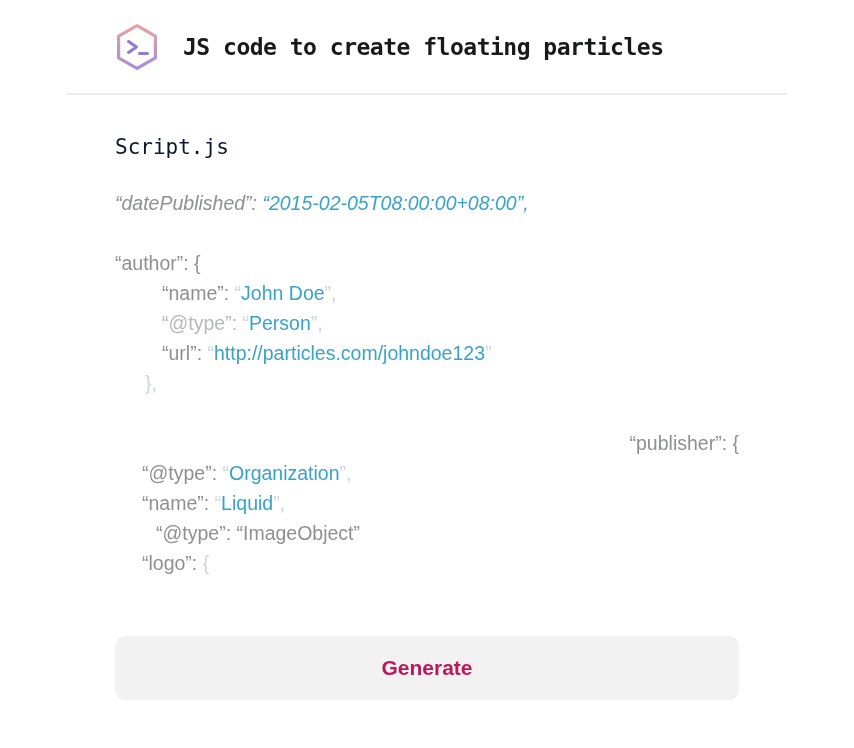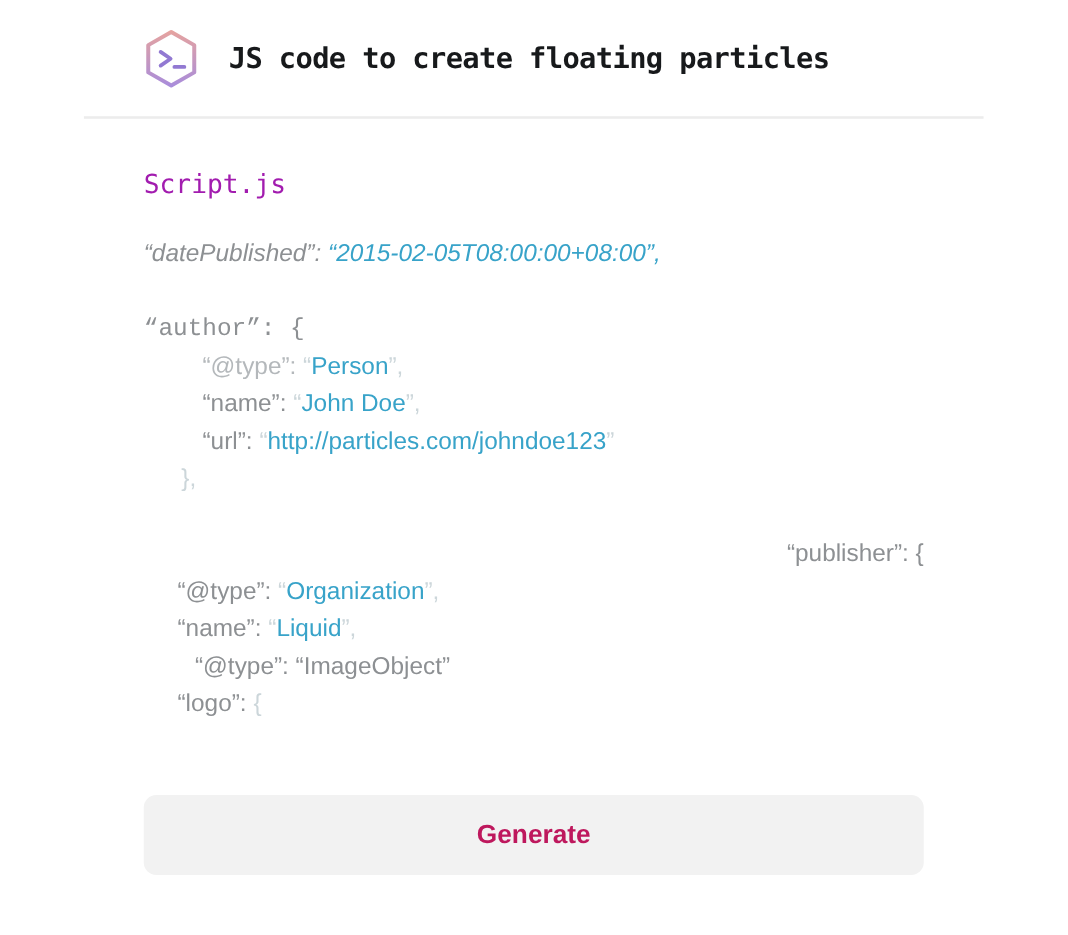--- a/index.html
+++ b/index.html
@@ -33,21 +33,21 @@
   .credit-badge{
     margin-left:auto;
     background:var(--badge-bg);color:var(--badge-text);
     font-size:17px;font-weight:700;
     padding:8px 13px;border-radius:8px;white-space:nowrap;
   }
   
   .main{padding:40px 48px 0 48px;}
   .file-name{
     font-family:"DejaVu Sans Mono","Liberation Mono",monospace;
-    font-size:21px;font-weight:500;color:#a21caf;
+    font-size:21px;font-weight:500;color:#0f172a;
     line-height:25px;margin-bottom:28px;
   }
   .code-block{
     font-size:19.5px;
     color:var(--key-gray);
   }
   .code-line{height:30px;line-height:30px;white-space:pre;}
   .tok-gray{color:var(--key-gray);}
   .tok-light{color:var(--key-light);}
   .tok-blue{color:var(--accent-blue);}
@@ -81,23 +81,23 @@
       </svg>
     </span>
     <h1 class="app-title">JS code to create floating particles</h1>
   </header>
 
   <main class="main">
     <div class="file-name">Script.js</div>
     <div class="code-block" id="code-block">
         <div class="code-line" style="padding-left: 0px; font-style: italic;"><span class="tok-gray">“datePublished”: </span><span class="tok-blue">“2015-02-05T08:00:00+08:00”,</span></div>
         <div class="code-line" style="padding-left: 0px;"></div>
-        <div class="code-line" style="padding-left: 0px; font-family: Liberation Mono, monospace;"><span class="tok-gray">“author”: {</span></div>
+        <div class="code-line" style="padding-left: 0px;"><span class="tok-gray">“author”: {</span></div>
+        <div class="code-line" style="padding-left: 47px;"><span class="tok-gray">“name”: </span><span class="tok-faint">“</span><span class="tok-blue">John Doe</span><span class="tok-faint">”,</span></div>
         <div class="code-line" style="padding-left: 47px;"><span class="tok-light">“@type”: </span><span class="tok-faint">“</span><span class="tok-blue">Person</span><span class="tok-faint">”,</span></div>
-        <div class="code-line" style="padding-left: 47px;"><span class="tok-gray">“name”: </span><span class="tok-faint">“</span><span class="tok-blue">John Doe</span><span class="tok-faint">”,</span></div>
         <div class="code-line" style="padding-left: 47px;"><span class="tok-gray">“url”: </span><span class="tok-faint">“</span><span class="tok-blue">http://particles.com/johndoe123</span><span class="tok-faint">”</span></div>
         <div class="code-line" style="padding-left: 30px;"><span class="tok-faint">},</span></div>
         <div class="code-line" style="padding-left: 0px;"></div>
         <div class="code-line" style="padding-left: 0px; text-align: right;"><span class="tok-gray">“publisher”: {</span></div>
         <div class="code-line" style="padding-left: 27px;"><span class="tok-gray">“@type”: </span><span class="tok-faint">“</span><span class="tok-blue">Organization</span><span class="tok-faint">”,</span></div>
         <div class="code-line" style="padding-left: 27px;"><span class="tok-gray">“name”: </span><span class="tok-faint">“</span><span class="tok-blue">Liquid</span><span class="tok-faint">”,</span></div>
         <div class="code-line" style="padding-left: 41px;"><span class="tok-gray">“@type”: “ImageObject”</span></div>
         <div class="code-line" style="padding-left: 27px;"><span class="tok-gray">“logo”: </span><span class="tok-faint">{</span></div>
       </div>
     <button class="generate-btn">Generate</button>

